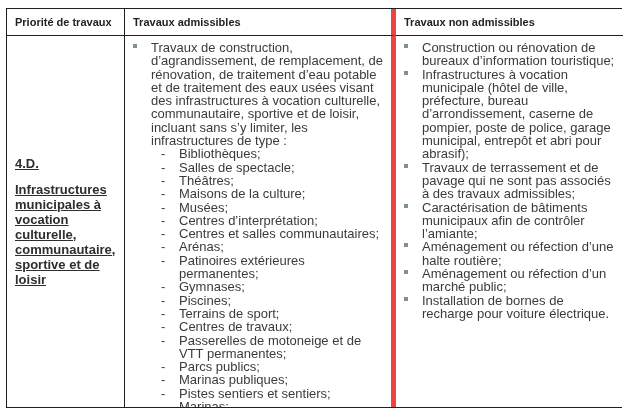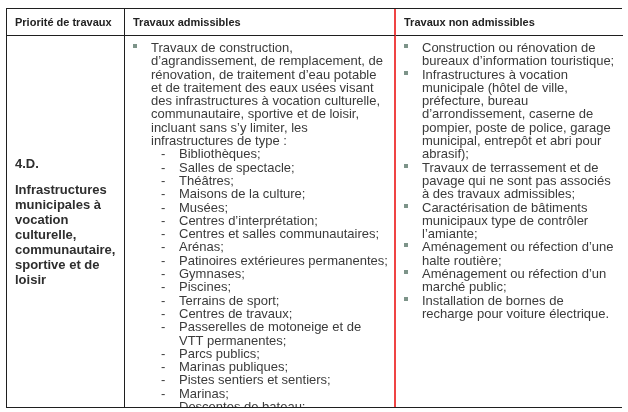--- a/index.html
+++ b/index.html
@@ -28,38 +28,39 @@
     font-weight: bold;
     font-size: 11px;
     color: #222;
     display: flex;
     align-items: center;
     padding: 0 8px;
     white-space: nowrap;
     overflow: hidden;
   }
   .col1 { border-right: 1px solid #1f1f1f; }
-  .col2 { border-right: 2px solid #ef4444; }
+  .col2 { border-right: 5px solid #ef4444; }
 
   .td {
     font-size: 13px;
     line-height: 13.3px;
     padding: 5px 6px 4px 8px;
     overflow: hidden;
   }
 
   
   .priority-cell {
     display: flex;
     flex-direction: column;
     justify-content: center;
     font-weight: bold;
     color: #2e2e2e;
     line-height: 15px;
     padding: 0 6px 0 8px;
+    text-decoration: underline;
   }
   .pcode { margin-bottom: 11px; }
 
   
   .li { display: flex; align-items: flex-start; }
   .marker {
     flex: 0 0 18px;
     width: 18px;
     text-align: left;
   }
@@ -213,21 +214,21 @@
 
         <div class="li">
           <span class="marker"><span class="sq"></span></span>
           <span class="txt">Travaux de terrassement et de pavage qui ne sont pas associés à des travaux admissibles;</span>
         </div>
 
 
 
         <div class="li">
           <span class="marker"><span class="sq"></span></span>
-          <span class="txt">Caractérisation de bâtiments municipaux type de contrôler l’amiante;</span>
+          <span class="txt">Caractérisation de bâtiments municipaux afin de contrôler l’amiante;</span>
         </div>
 
         <div class="li">
           <span class="marker"><span class="sq"></span></span>
           <span class="txt">Aménagement ou réfection d’une halte routière;</span>
         </div>
 
         <div class="li">
           <span class="marker"><span class="sq"></span></span>
           <span class="txt">Aménagement ou réfection d’un marché public;</span>

